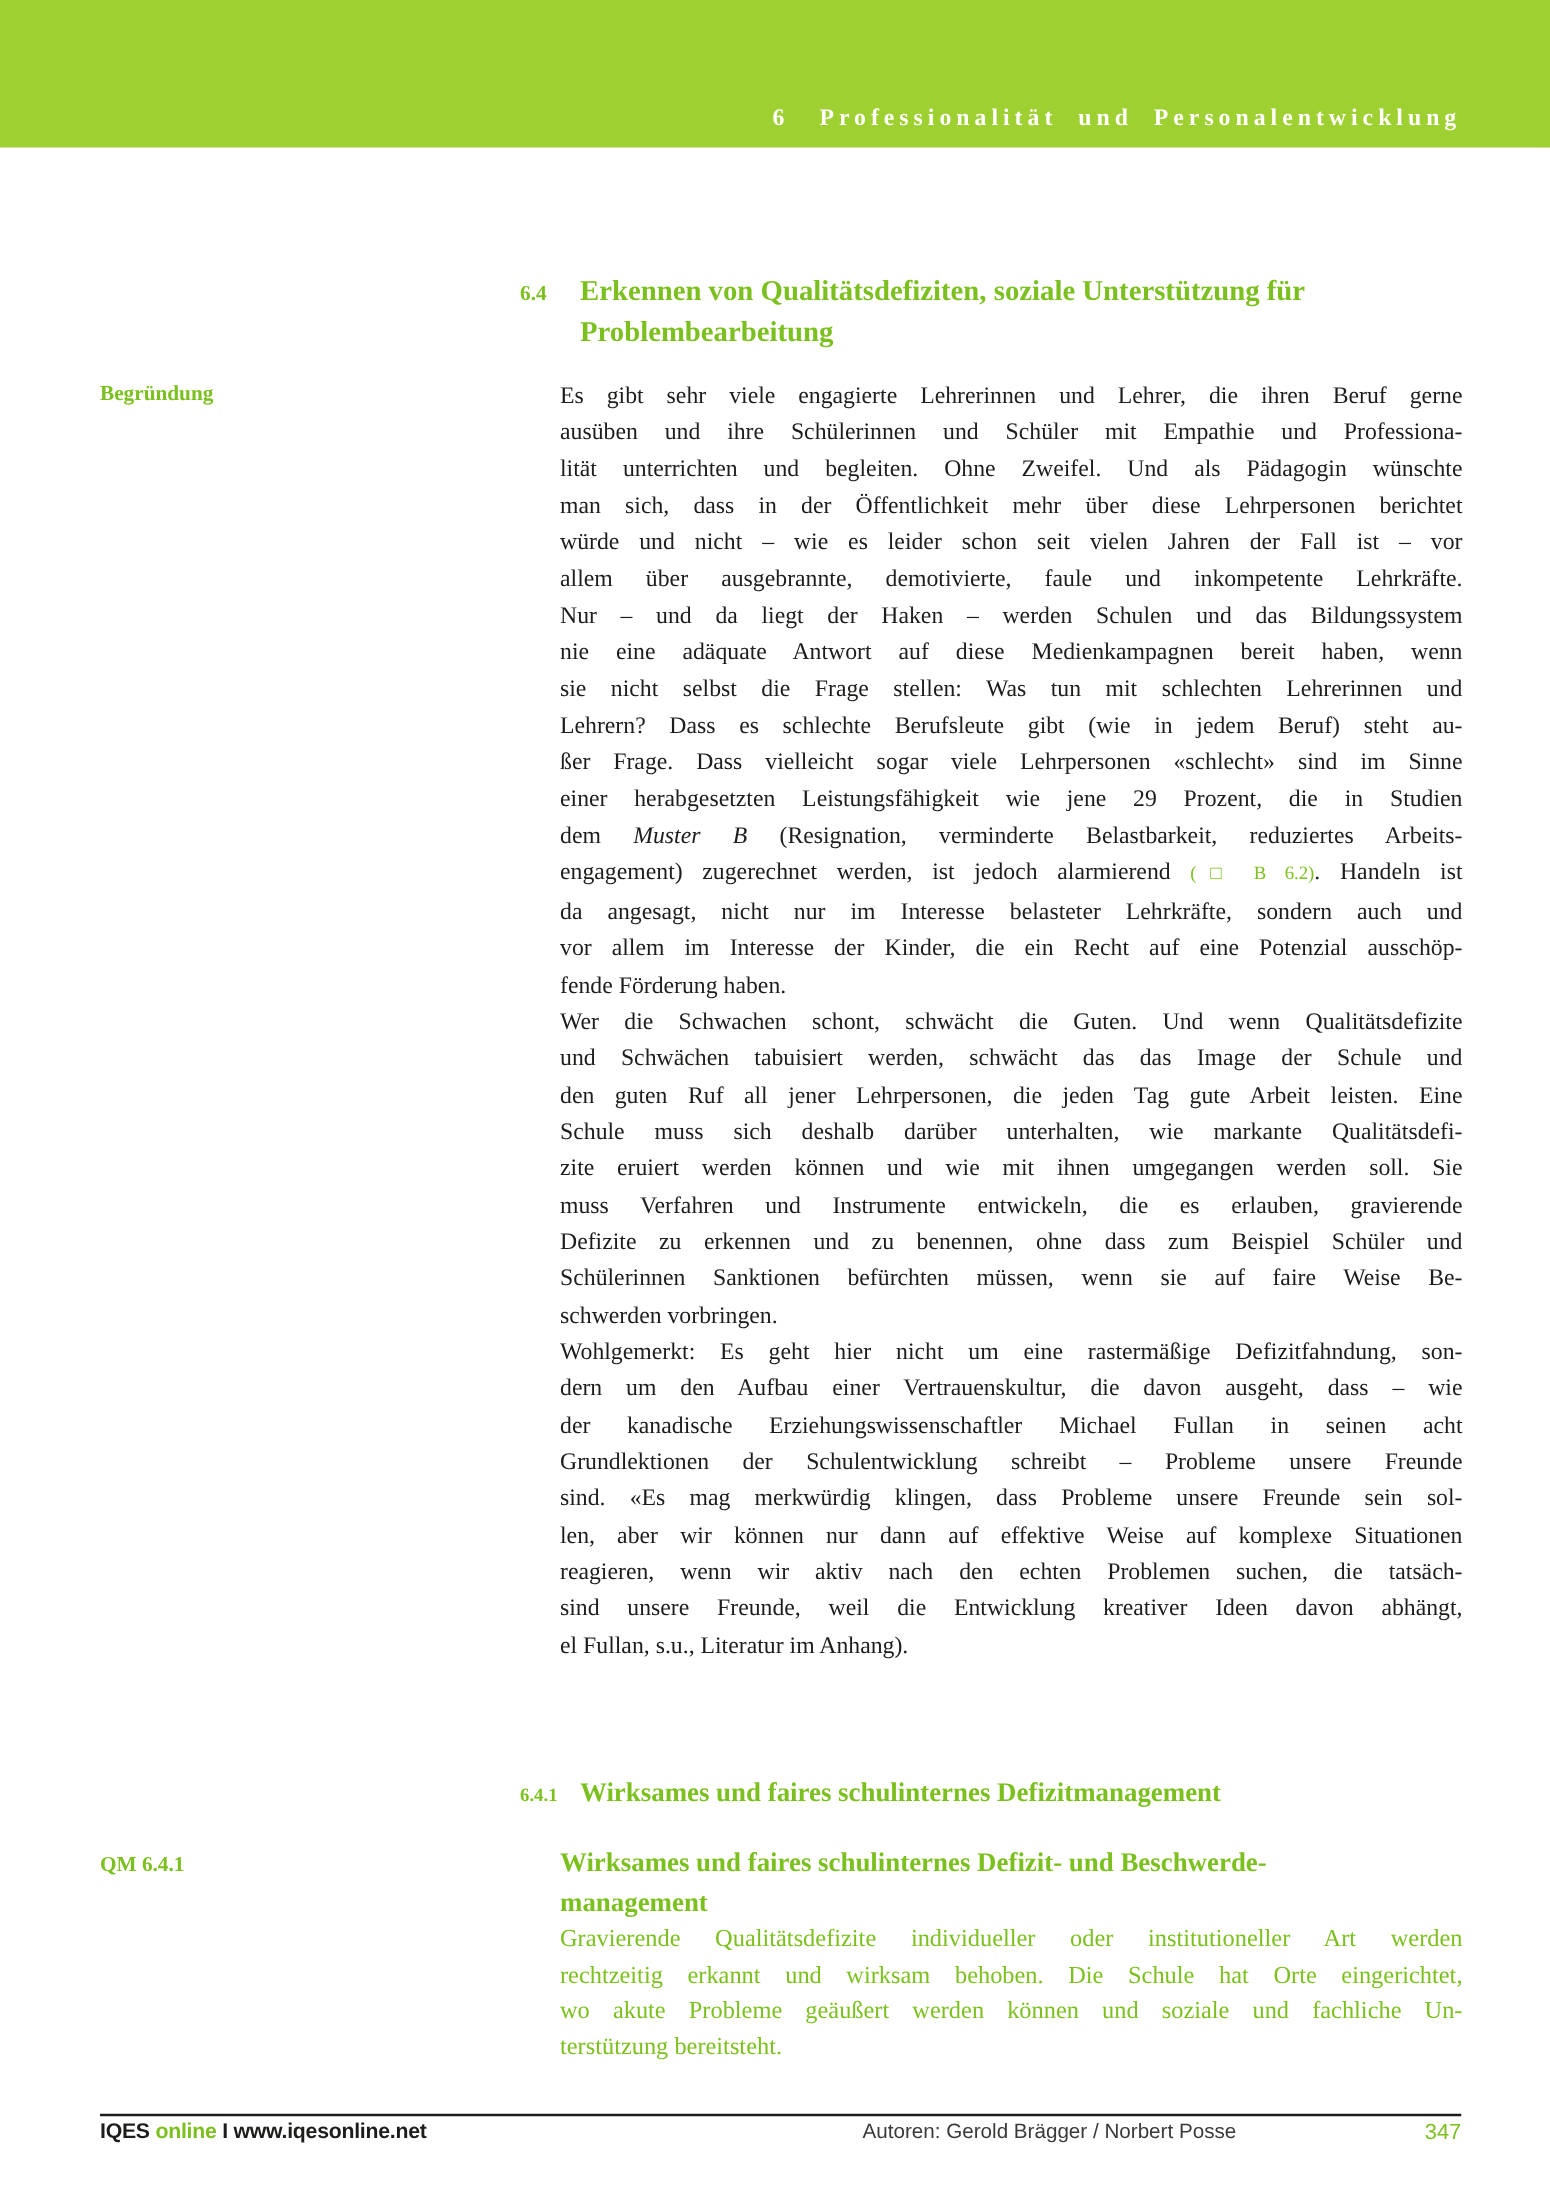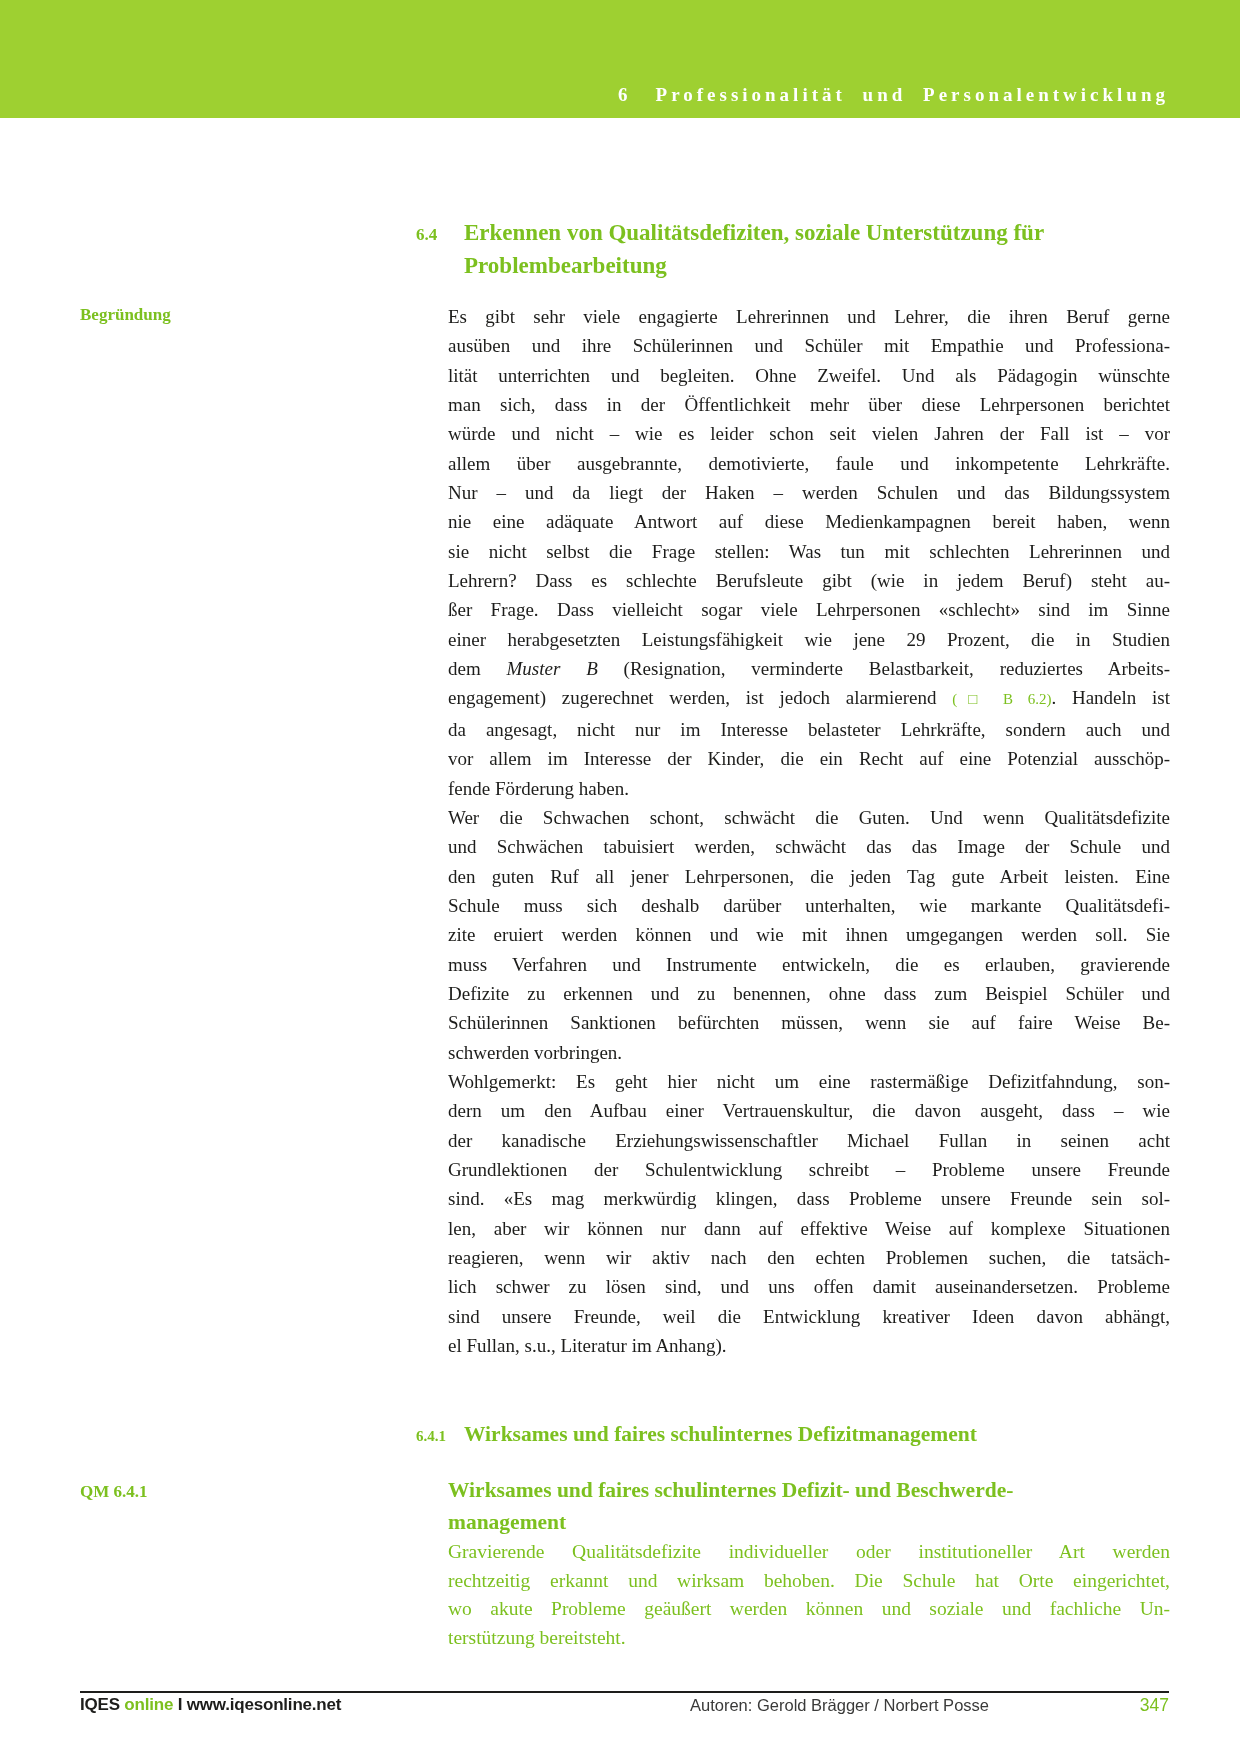--- a/index.html
+++ b/index.html
@@ -110,21 +110,20 @@
         <div class="tline">schwerden vorbringen.</div>
       </div>
     <div class="para justify">
         <div class="tline">Wohlgemerkt: Es geht hier nicht um eine rastermäßige Defizitfahndung, son-</div>
         <div class="tline">dern um den Aufbau einer Vertrauenskultur, die davon ausgeht, dass – wie</div>
         <div class="tline">der kanadische Erziehungswissenschaftler Michael Fullan in seinen acht</div>
         <div class="tline">Grundlektionen der Schulentwicklung schreibt – Probleme unsere Freunde</div>
         <div class="tline">sind. «Es mag merkwürdig klingen, dass Probleme unsere Freunde sein sol-</div>
         <div class="tline">len, aber wir können nur dann auf effektive Weise auf komplexe Situationen</div>
         <div class="tline">reagieren, wenn wir aktiv nach den echten Problemen suchen, die tatsäch-</div>
-        <div class="tline">lich schwer zu lösen sind, und uns offen damit auseinandersetzen. Probleme</div>
         <div class="tline">sind unsere Freunde, weil die Entwicklung kreativer Ideen davon abhängt,</div>
         <div class="tline">el Fullan, s.u., Literatur im Anhang).</div>
       </div>
   </div>
 
   <div class="hd" id="heading-641">
     <span class="num">6.4.1</span>
     <div class="title">Wirksames und faires schulinternes Defizitmanagement</div>
   </div>
 

